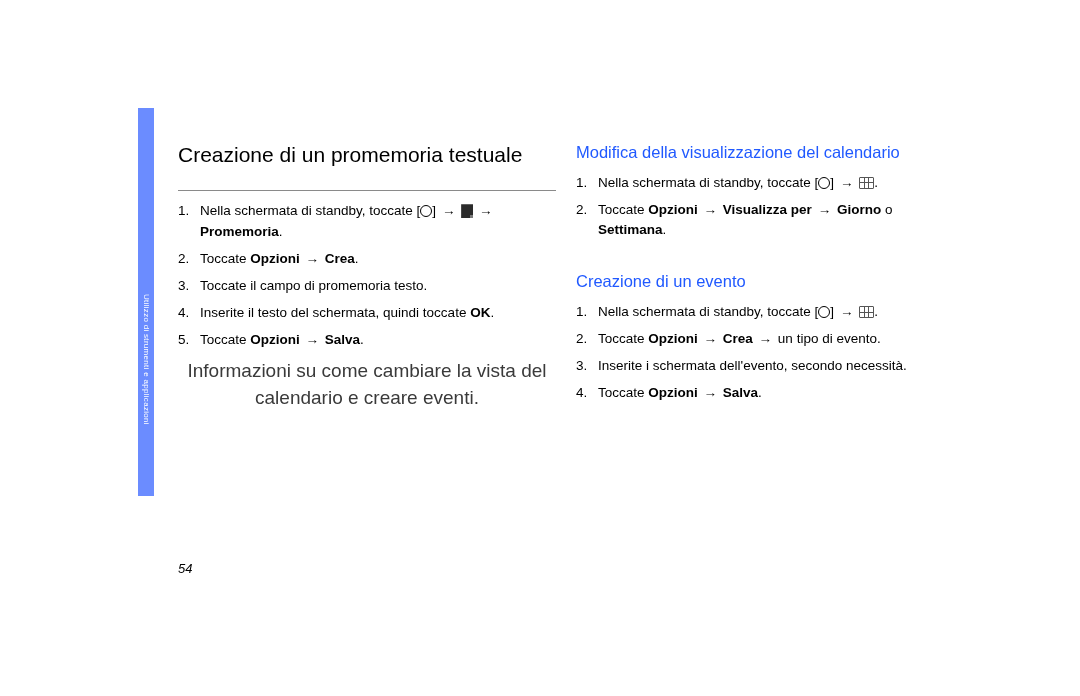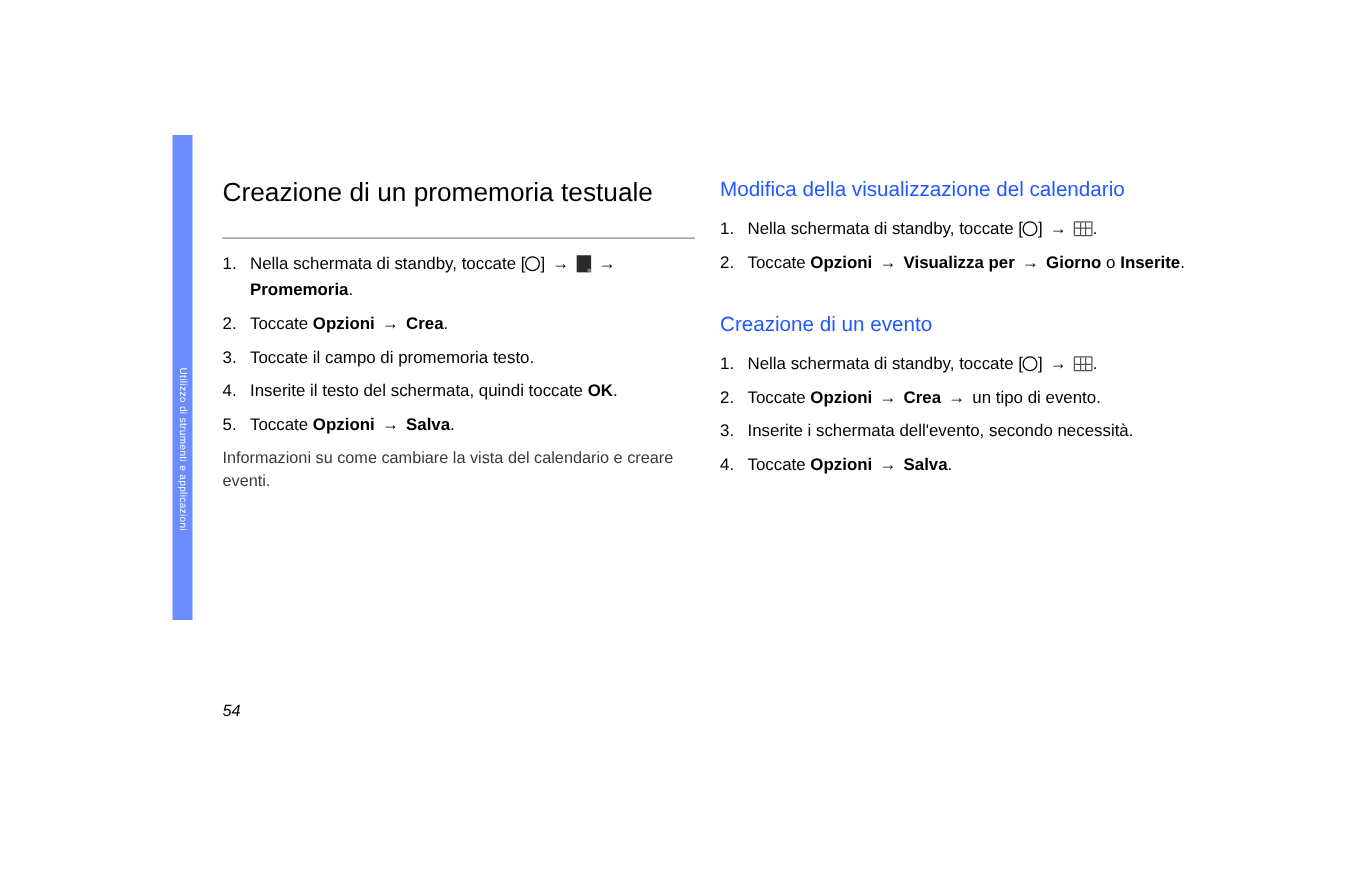--- a/index.html
+++ b/index.html
@@ -51,24 +51,25 @@
   }
   h3.sub {
     font-size: 16.5px;
     font-weight: 400;
     color: #2059ff;
     line-height: 1.25;
     margin-top: 30px;
     margin-bottom: 10px;
   }
   .intro {
-    font-size: 13px;
+    font-size: 19px;
     color: #3a3a3a;
     line-height: 1.45;
     margin-bottom: 6px;
+    text-align: center;
   }
   ol.steps {
     list-style: none;
     counter-reset: step;
     font-size: 13.5px;
     color: #000;
     line-height: 1.55;
   }
   ol.steps > li {
     counter-increment: step;
@@ -161,21 +162,21 @@
       <p class="intro">Informazioni su come cambiare la vista del calendario e creare eventi.</p>
     </div>
 
     <div class="col">
       <h3 class="sub first-h">Modifica della visualizzazione del calendario</h3>
       <ol class="steps">
         <li>
           <span>Nella schermata di standby, toccate [</span><span class="icon-circle"></span><span>] </span><span class="arrow">→</span> <span class="icon-grid"></span><span>.</span>
         </li>
         <li>
-          <span>Toccate </span><b>Opzioni</b><span> </span><span class="arrow">→</span> <b>Visualizza per</b><span> </span><span class="arrow">→</span> <b>Giorno</b><span> o </span><b>Inserite</b><span>.</span>
+          <span>Toccate </span><b>Opzioni</b><span> </span><span class="arrow">→</span> <b>Visualizza per</b><span> </span><span class="arrow">→</span> <b>Giorno</b><span> o </span><b>Settimana</b><span>.</span>
         </li>
       </ol>
 
       <h3 class="sub">Creazione di un evento</h3>
       <ol class="steps">
         <li>
           <span>Nella schermata di standby, toccate [</span><span class="icon-circle"></span><span>] </span><span class="arrow">→</span> <span class="icon-grid"></span><span>.</span>
         </li>
         <li>
           <span>Toccate </span><b>Opzioni</b><span> </span><span class="arrow">→</span> <b>Crea</b><span> </span><span class="arrow">→</span><span> un tipo di evento.</span>

